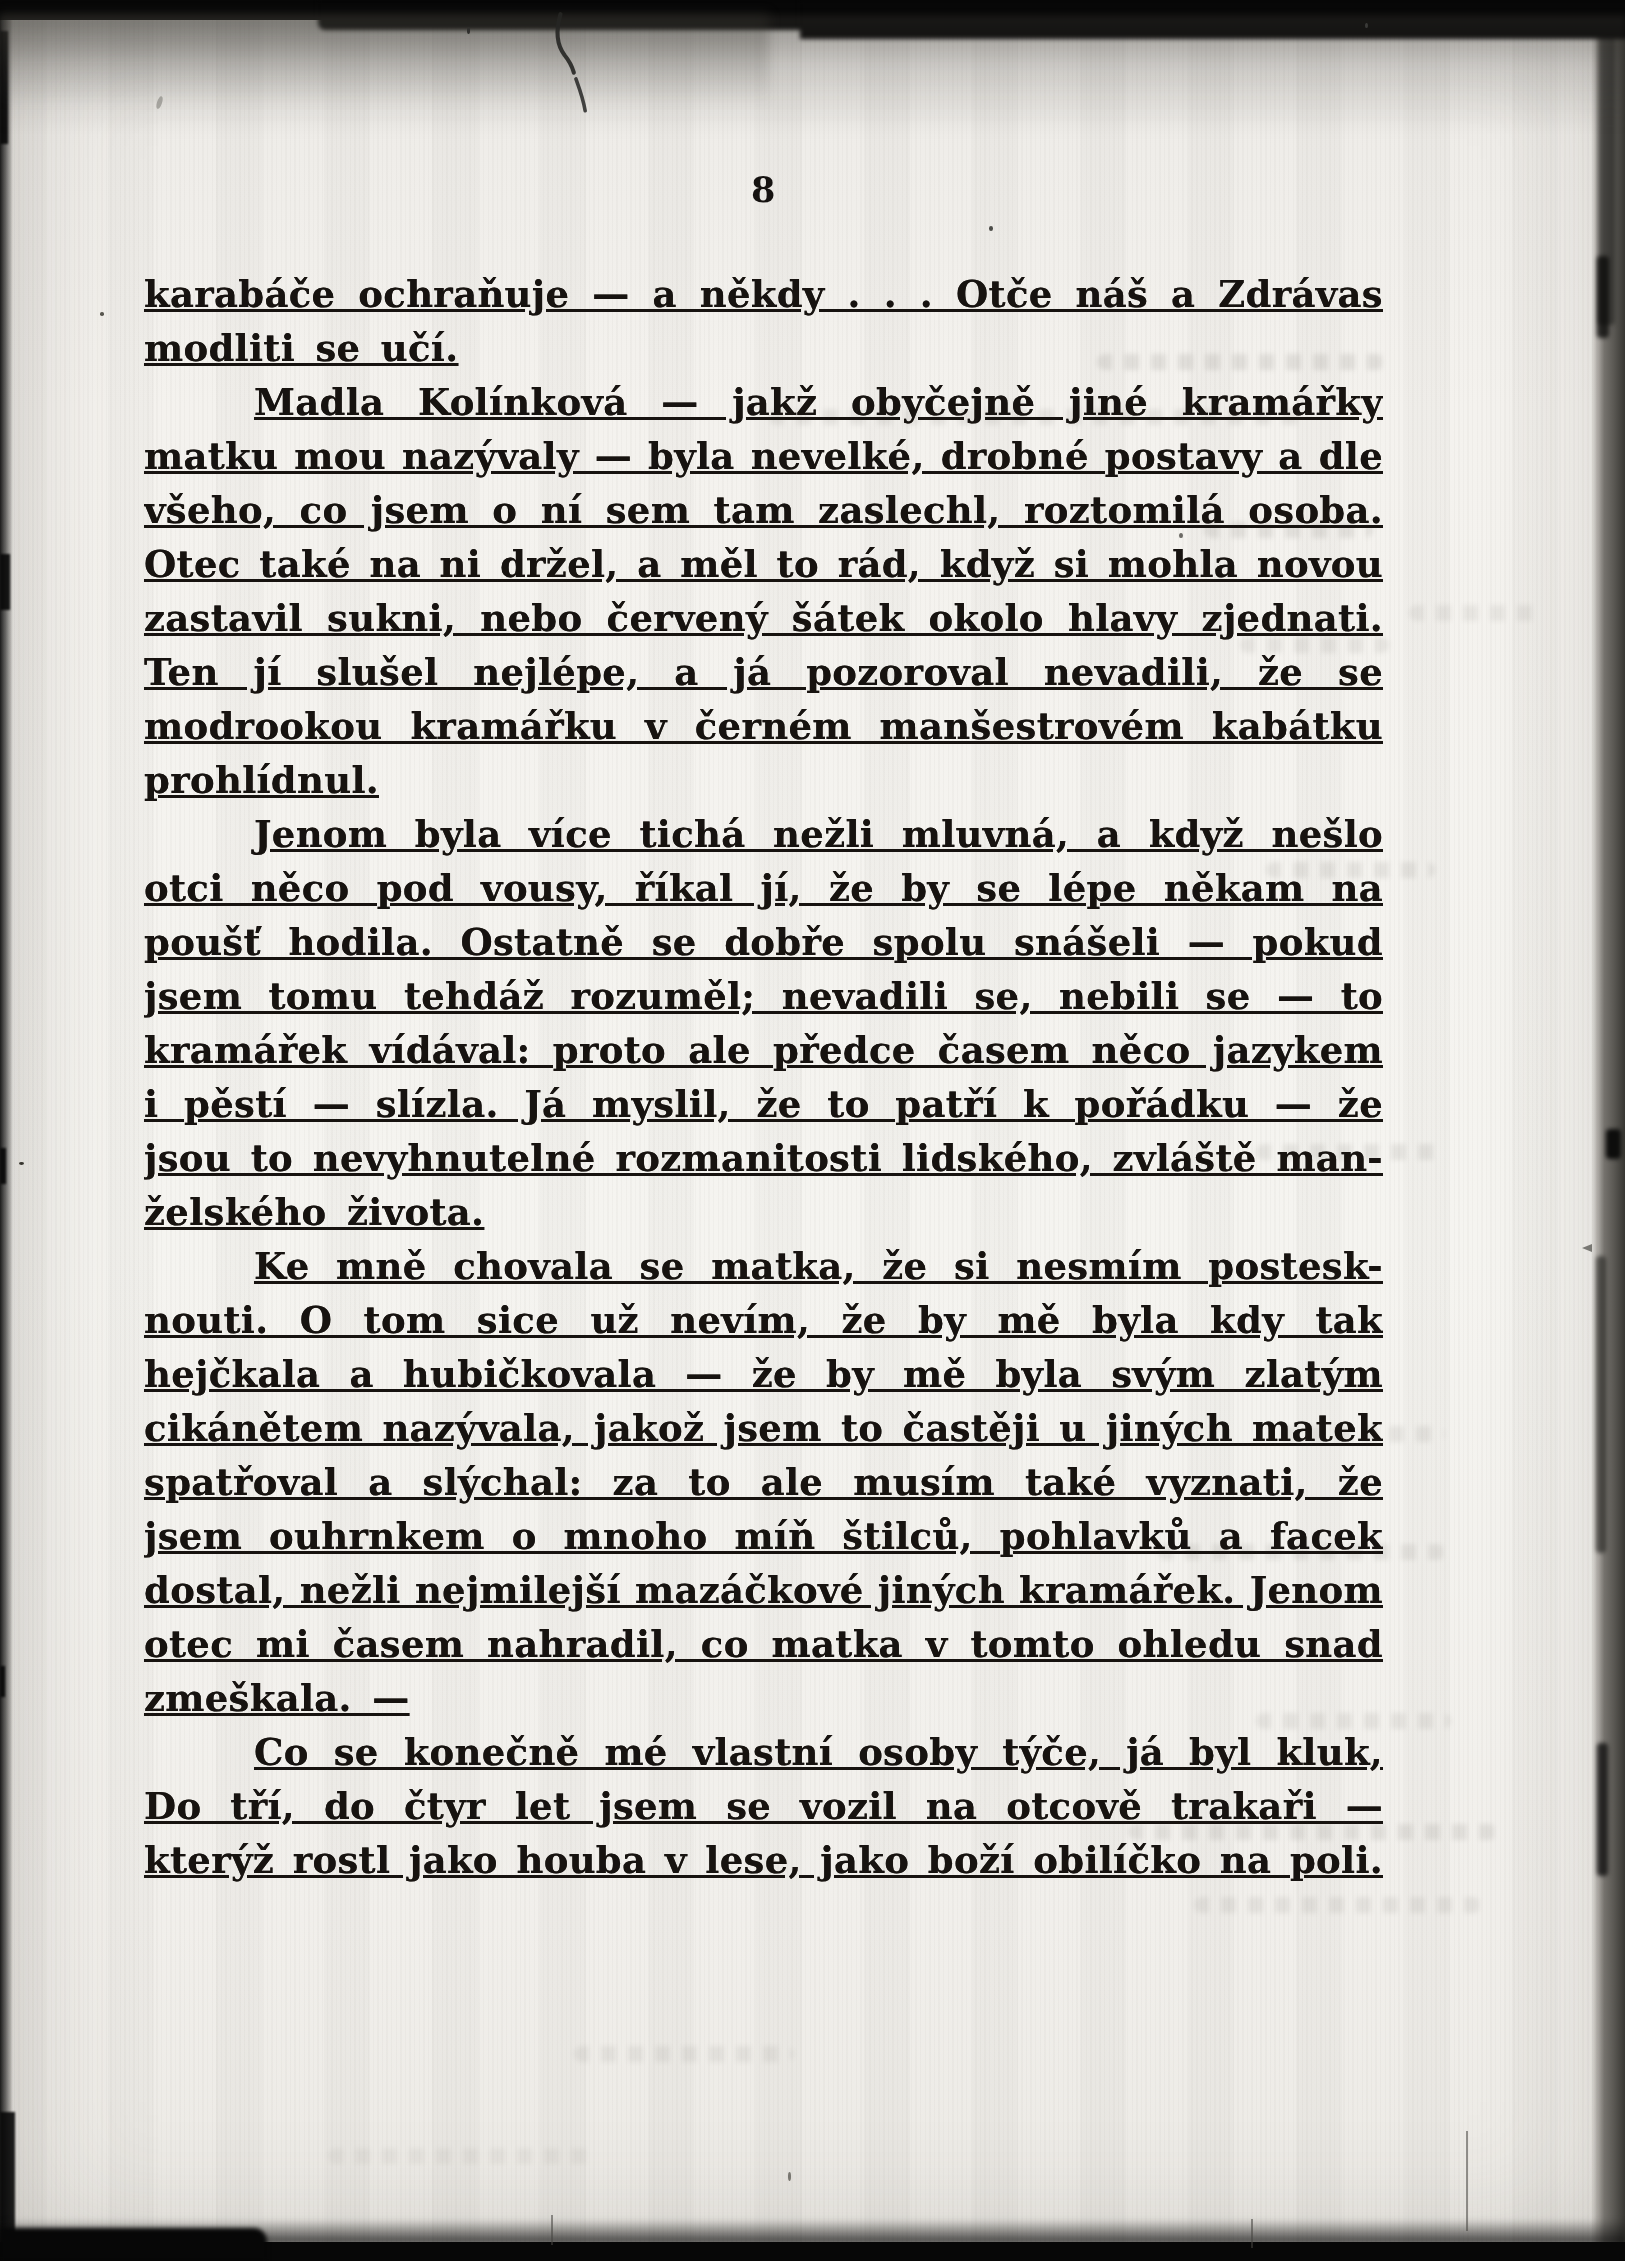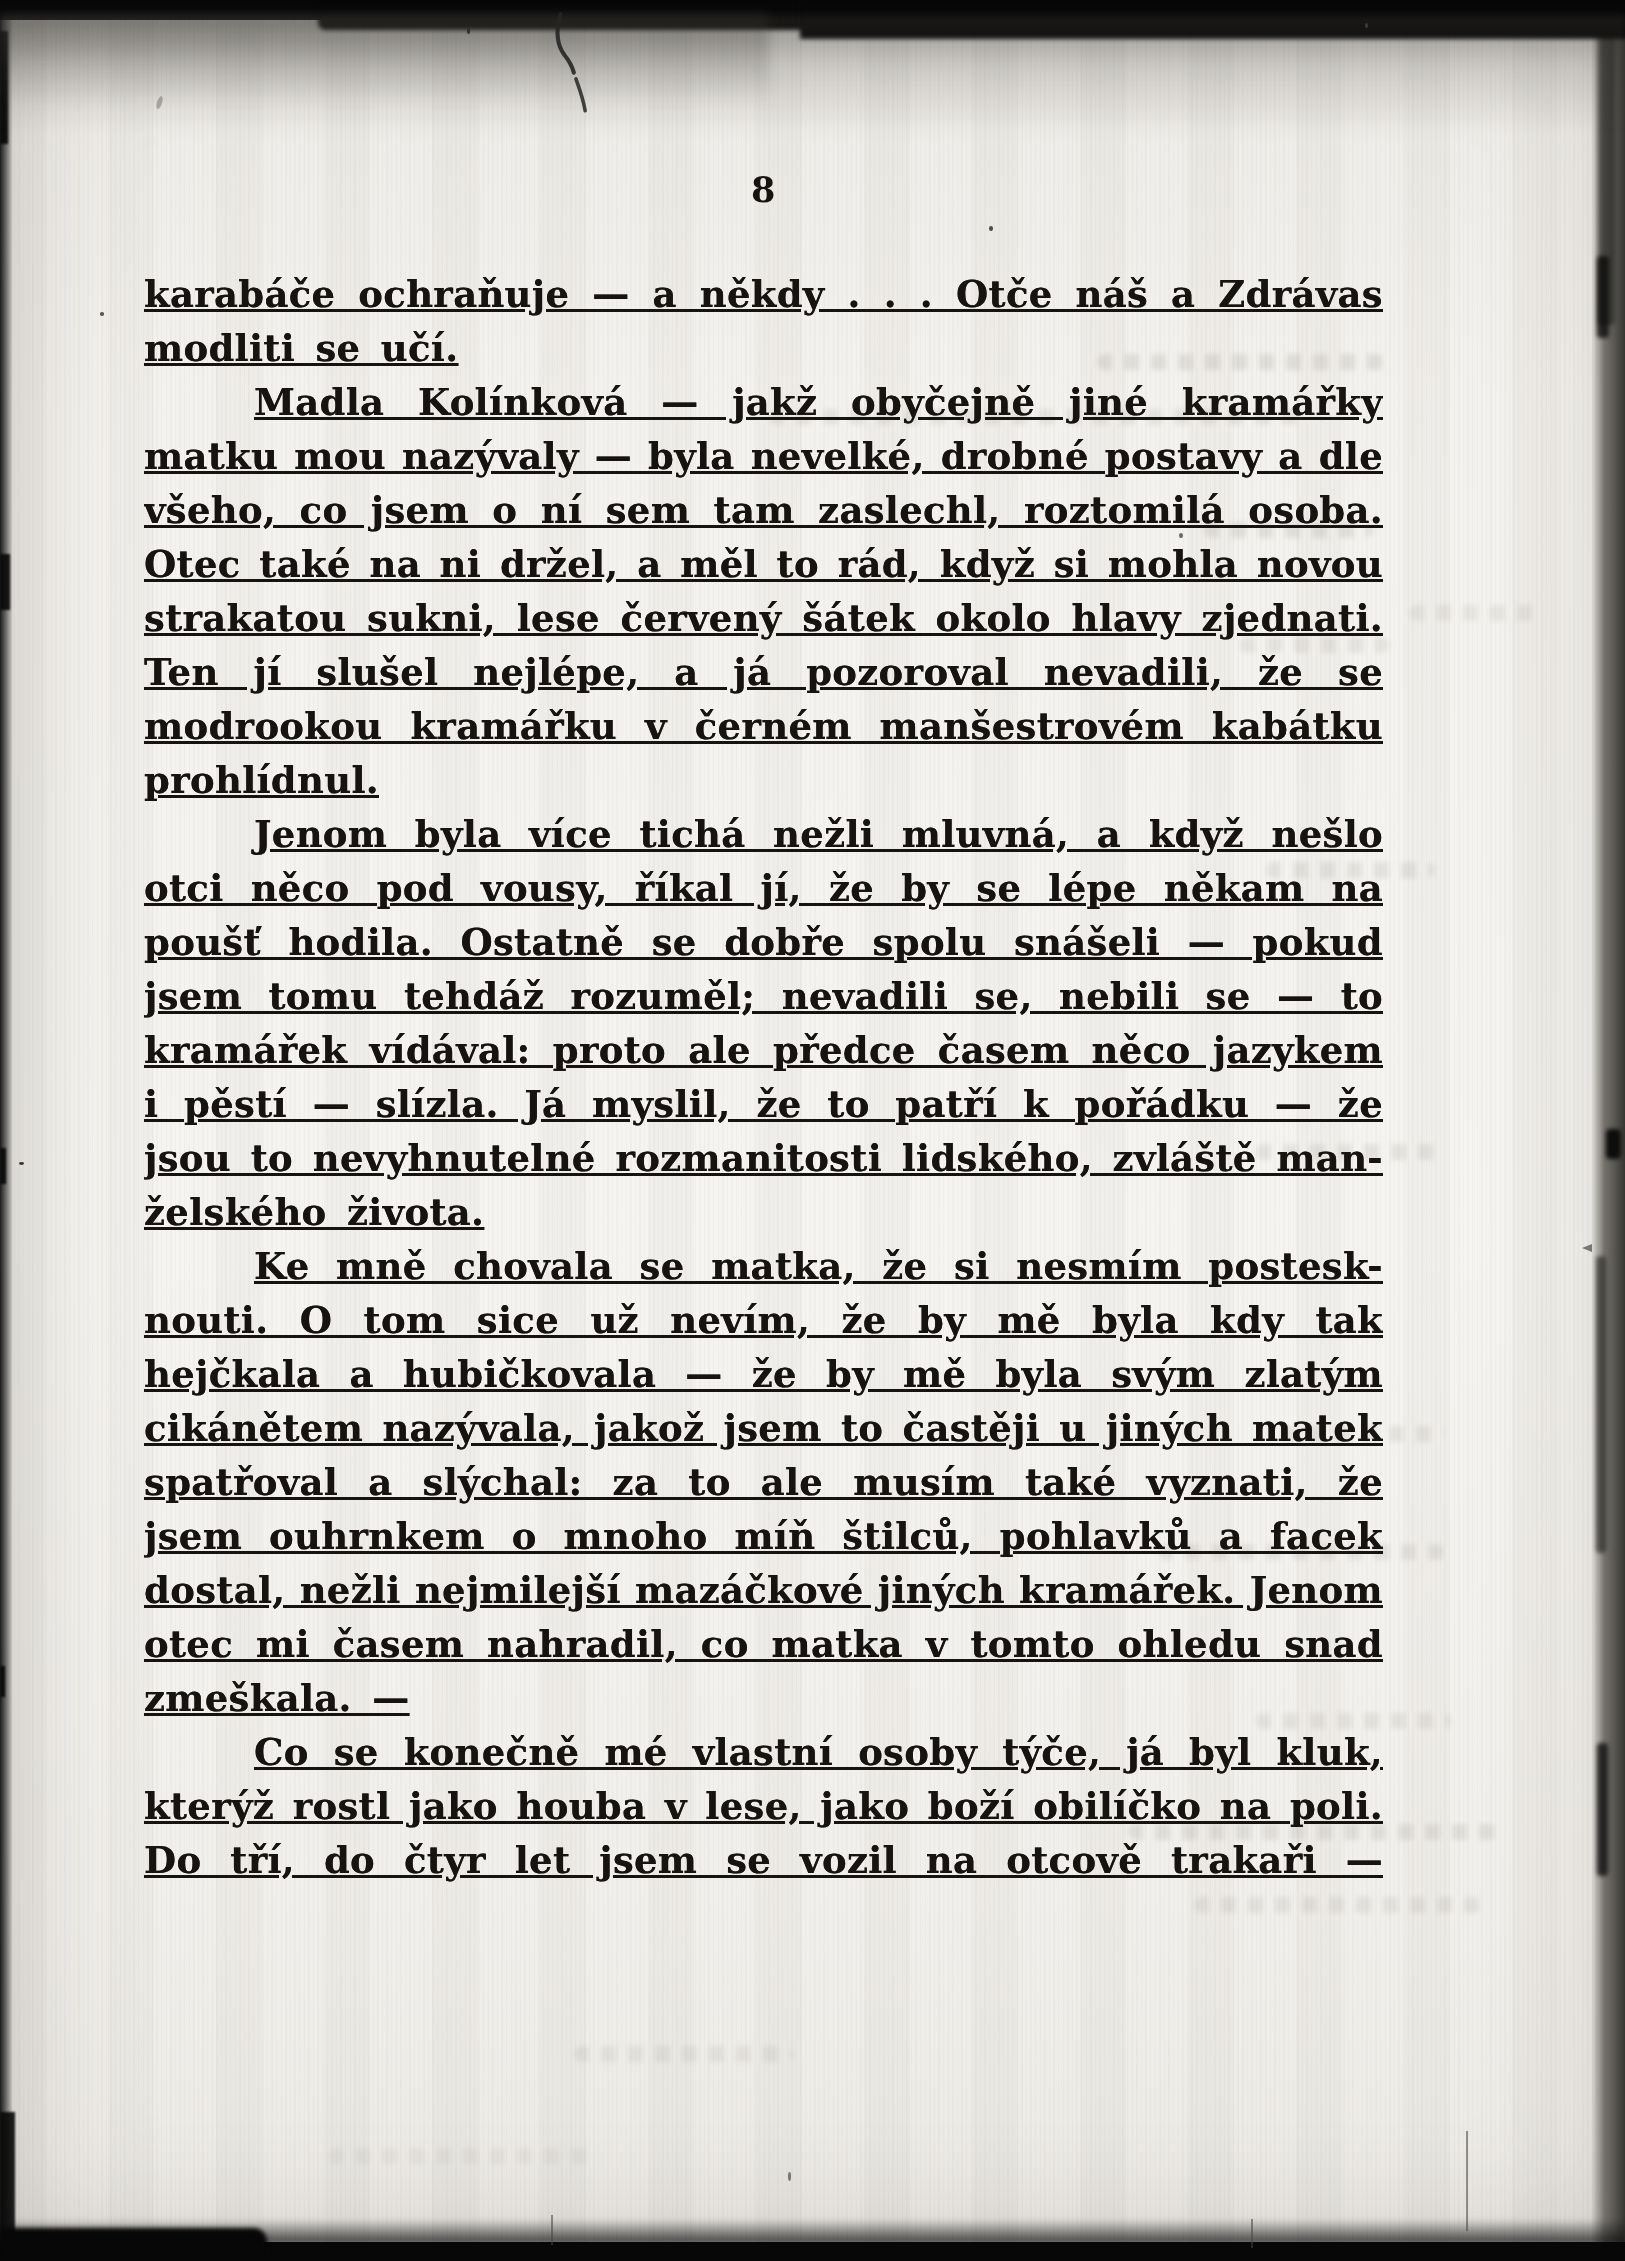--- a/index.html
+++ b/index.html
@@ -178,21 +178,21 @@
 
   <div class="pagenum">8</div>
 
   <div class="textblock">
     <div class="line">karabáče ochraňuje — a někdy . . . Otče náš a Zdrávas</div>
     <div class="line end">modliti se učí.</div>
     <div class="line indent">Madla Kolínková — jakž obyčejně jiné kramářky</div>
     <div class="line">matku mou nazývaly — byla nevelké, drobné postavy a dle</div>
     <div class="line">všeho, co jsem o ní sem tam zaslechl, roztomilá osoba.</div>
     <div class="line">Otec také na ni držel, a měl to rád, když si mohla novou</div>
-    <div class="line">strakatou sukni, lese červený šátek okolo hlavy zjednati.</div>
+    <div class="line">zastavil sukni, nebo červený šátek okolo hlavy zjednati.</div>
     <div class="line">Ten jí slušel nejlépe, a já pozoroval nevadili, že se</div>
     <div class="line">modrookou kramářku v černém manšestrovém kabátku</div>
     <div class="line end">prohlídnul.</div>
     <div class="line indent">Jenom byla více tichá nežli mluvná, a když nešlo</div>
     <div class="line">otci něco pod vousy, říkal jí, že by se lépe někam na</div>
     <div class="line">poušť hodila. Ostatně se dobře spolu snášeli — pokud</div>
     <div class="line">jsem tomu tehdáž rozuměl; nevadili se, nebili se — to</div>
     <div class="line">kramářek vídával: proto ale předce časem něco jazykem</div>
     <div class="line">i pěstí — slízla. Já myslil, že to patří k pořádku — že</div>
     <div class="line">jsou to nevyhnutelné rozmanitosti lidského, zvláště man-</div>
@@ -200,18 +200,18 @@
     <div class="line indent">Ke mně chovala se matka, že si nesmím postesk-</div>
     <div class="line">nouti. O tom sice už nevím, že by mě byla kdy tak</div>
     <div class="line">hejčkala a hubičkovala — že by mě byla svým zlatým</div>
     <div class="line">cikánětem nazývala, jakož jsem to častěji u jiných matek</div>
     <div class="line">spatřoval a slýchal: za to ale musím také vyznati, že</div>
     <div class="line">jsem ouhrnkem o mnoho míň štilců, pohlavků a facek</div>
     <div class="line">dostal, nežli nejmilejší mazáčkové jiných kramářek. Jenom</div>
     <div class="line">otec mi časem nahradil, co matka v tomto ohledu snad</div>
     <div class="line end">zmeškala. —</div>
     <div class="line indent">Co se konečně mé vlastní osoby týče, já byl kluk,</div>
+    <div class="line">Do tří, do čtyr let jsem se vozil na otcově trakaři —</div>
     <div class="line">kterýž rostl jako houba v lese, jako boží obilíčko na poli.</div>
-    <div class="line">Do tří, do čtyr let jsem se vozil na otcově trakaři —</div>
   </div>
 
 </div>
 
 
 </body></html>

